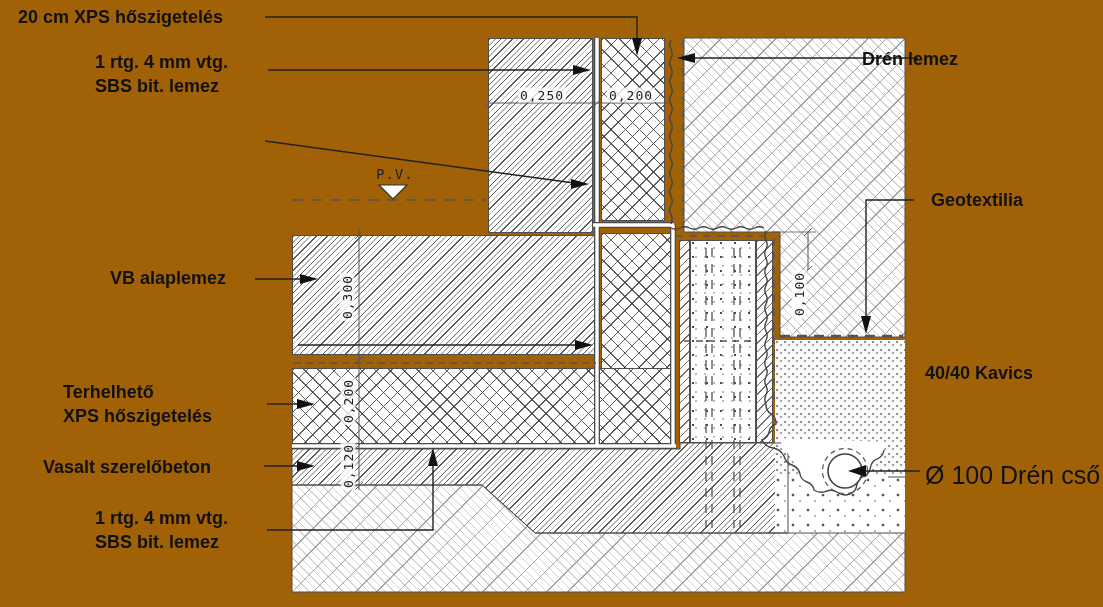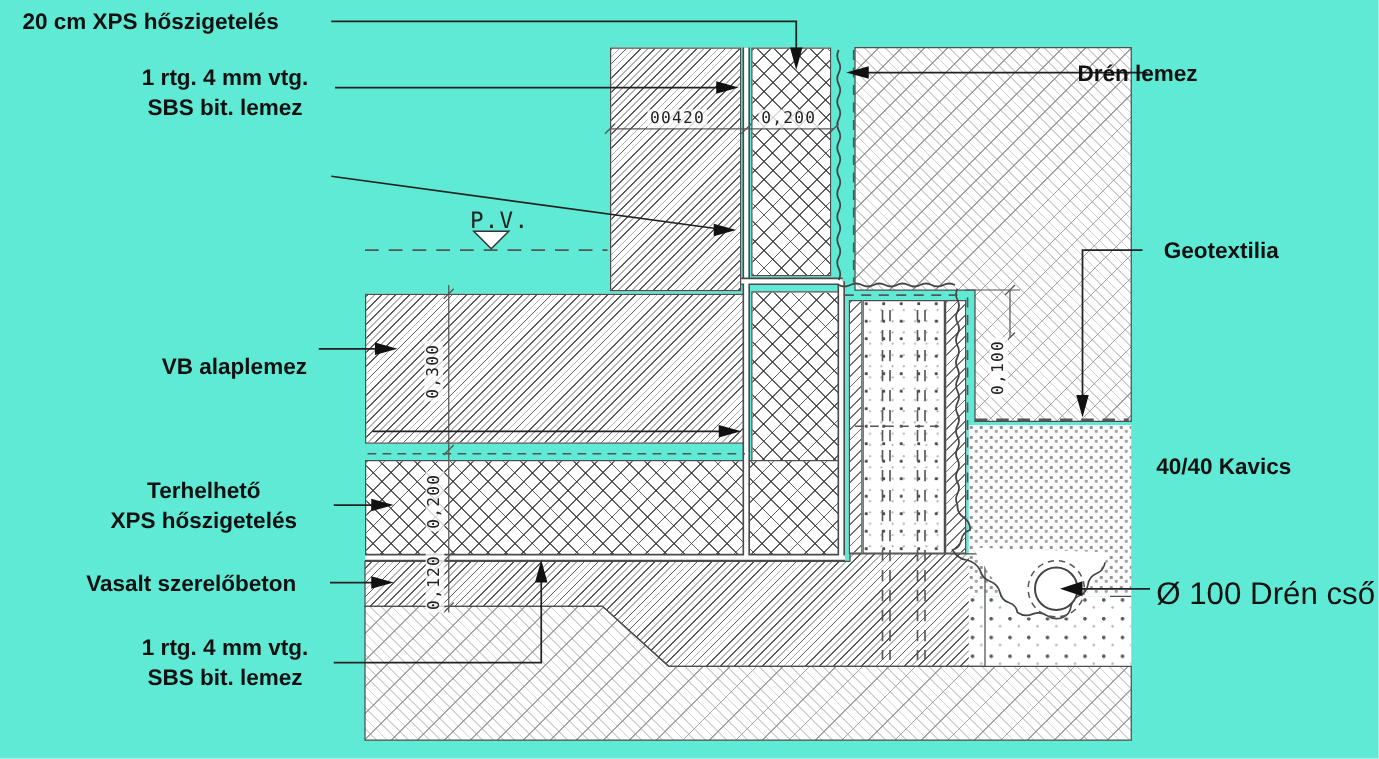--- a/index.html
+++ b/index.html
@@ -1,16 +1,16 @@
 <!DOCTYPE html>
 <html><head>
 <meta charset="utf-8">
 <style>
   html,body{margin:0;padding:0;background:#fff;}
-  #canvas{position:relative;width:1103px;height:607px;background:#5eead4;overflow:hidden;
+  #canvas{position:relative;width:1103px;height:607px;background:#a16207;overflow:hidden;
           font-family:"Liberation Sans",sans-serif;}
   .rg{position:absolute;box-sizing:border-box;}
   .bordered{border:1px solid #4f4f4f;}
 
   
   .concrete{background-color:#fff;background-image:
     repeating-linear-gradient(135deg, rgba(60,60,60,.85) 0 1px, transparent 1px 8px),
     repeating-linear-gradient(135deg, transparent 0 4px, rgba(90,90,90,.45) 4px 5px, transparent 5px 8px);}
 
   
@@ -48,29 +48,29 @@
     background-size:14px 14px,9px 9px,7px 7px;}
 
   
   .dstrip{background-color:#fff;background-image:
     repeating-linear-gradient(135deg, rgba(75,75,75,.8) 0 1px, transparent 1px 6px);}
 
   #lines{position:absolute;left:0;top:0;z-index:5;}
 
   .lbl{position:absolute;z-index:6;font-weight:700;font-size:18px;line-height:1.35;
        color:#111;white-space:pre-line;}
-  .lbl.r{text-align:center;}
+  .lbl.r{text-align:left;}
   .lbl.light{font-weight:400;font-size:25px;}
 
   .dim{position:absolute;z-index:6;font-family:"DejaVu Sans Mono",monospace;font-weight:400;
        font-size:13px;color:#222;letter-spacing:1px;background:rgba(255,255,255,.78);
        padding:0 2px;transform:translate(-50%,-50%);white-space:nowrap;}
   .dim.v{transform:translate(-50%,-50%) rotate(-90deg);}
   .pvtxt{position:absolute;z-index:6;font-family:"DejaVu Sans Mono",monospace;
-       font-size:18px;color:#222;letter-spacing:1px;}
+       font-size:14px;color:#222;letter-spacing:1px;}
 </style>
 </head>
 <body>
 
 <div id="canvas">
 
   <div class="rg concrete bordered" style="left:488px;top:38px;width:105px;height:195px;"></div>
 
   <div class="rg xps bordered" style="left:601px;top:38px;width:64px;height:183px;"></div>
 
@@ -188,40 +188,40 @@
       <polygon points="848,471 866,465 866,477"></polygon>
     </g>
   </svg>
 
   <div class="lbl" style="left:18px;top:5px;">20 cm XPS hőszigetelés</div>
 
   <div class="lbl r" style="left:95px;top:50px;width:170px;">1 rtg. 4 mm vtg.
 SBS bit. lemez</div>
 
 
-  <div class="lbl r" style="left:110px;top:266px;width:155px;margin-top:15px;">VB alaplemez</div>
+  <div class="lbl r" style="left:110px;top:266px;width:155px;">VB alaplemez</div>
 
 
   <div class="lbl r" style="left:43px;top:455px;width:220px;">Vasalt szerelőbeton</div>
 
   <div class="lbl r" style="left:63px;top:380px;width:200px;">Terhelhető
 XPS hőszigetelés</div>
 
   <div class="lbl r" style="left:95px;top:506px;width:170px;">1 rtg. 4 mm vtg.
 SBS bit. lemez</div>
 
   <div class="lbl" style="left:862px;top:47px;">Drén lemez</div>
 
   <div class="lbl" style="left:917px;top:188px;margin-left:14px;">Geotextilia</div>
 
   <div class="lbl" style="left:925px;top:361px;">40/40 Kavics</div>
 
   <div class="lbl light" style="left:925px;top:459px;">Ø 100 Drén cső</div>
 
   <div class="pvtxt" style="left:376px;top:166px;">P.V.</div>
 
-  <span class="dim" style="left:542px;top:95px;">00420</span>
+  <span class="dim" style="left:542px;top:95px;">0,250</span>
   <span class="dim" style="left:631px;top:95px;">0,200</span>
   <span class="dim v" style="left:347px;top:297px;">0,300</span>
   <span class="dim v" style="left:348px;top:401px;">0,200</span>
   <span class="dim v" style="left:348px;top:466px;">0,120</span>
   <span class="dim v" style="left:799px;top:294px;">0,100</span>
 </div>
 
 </body></html>

